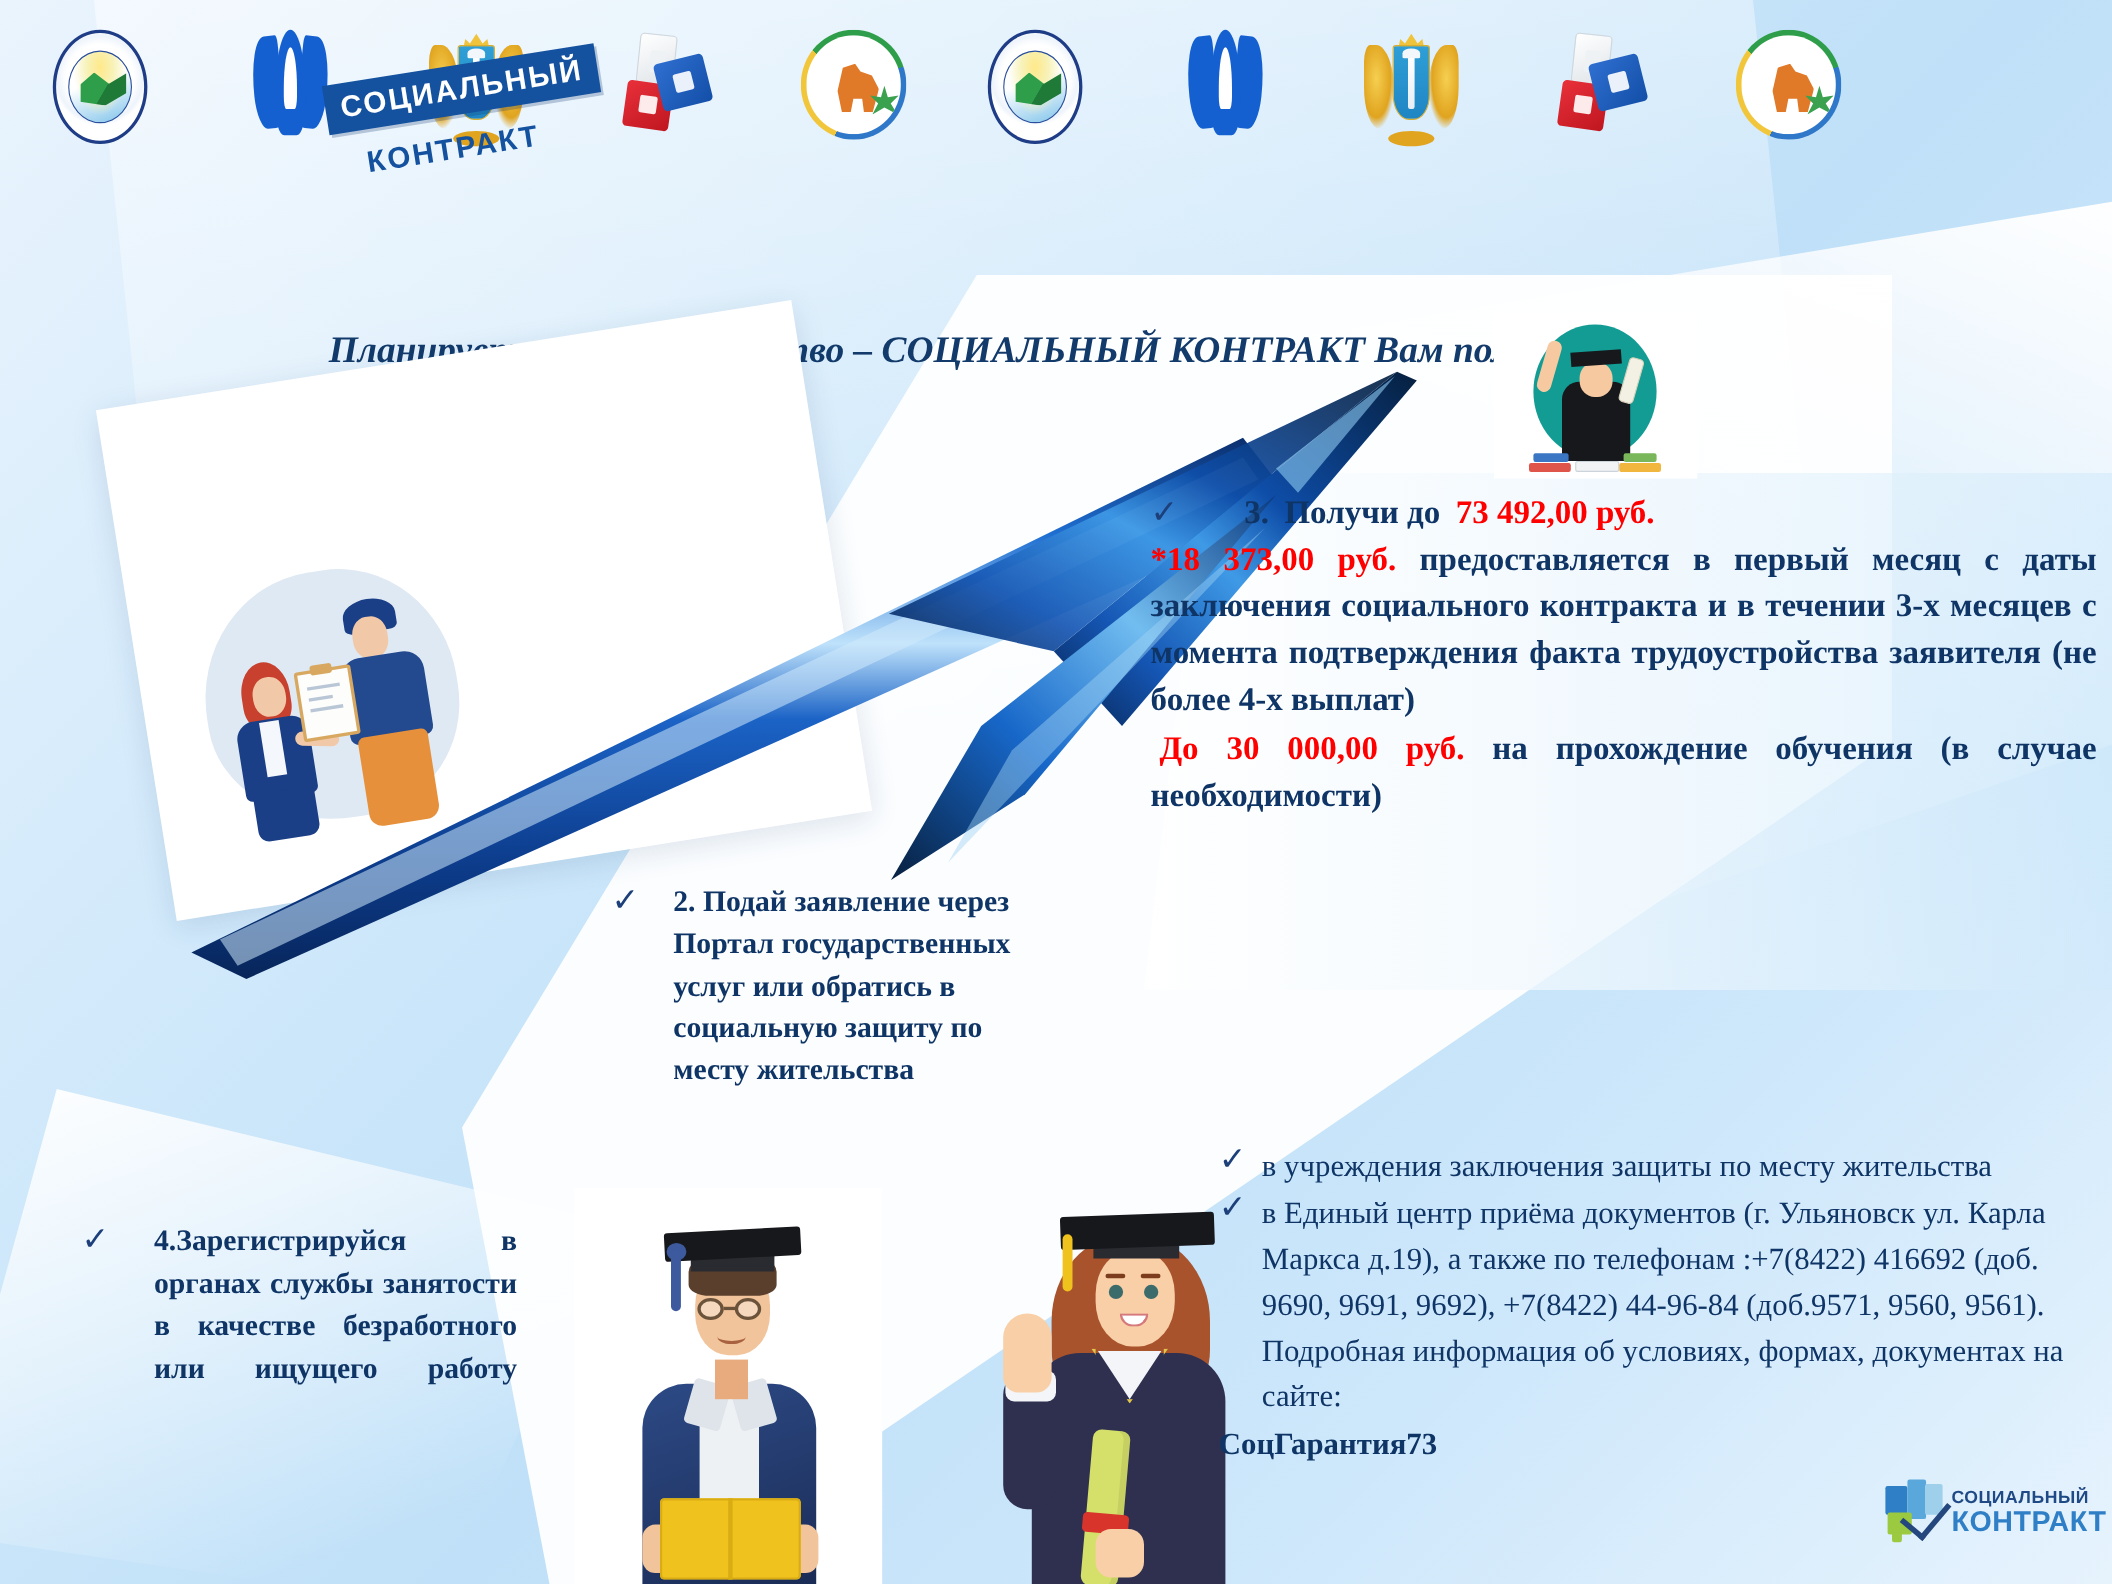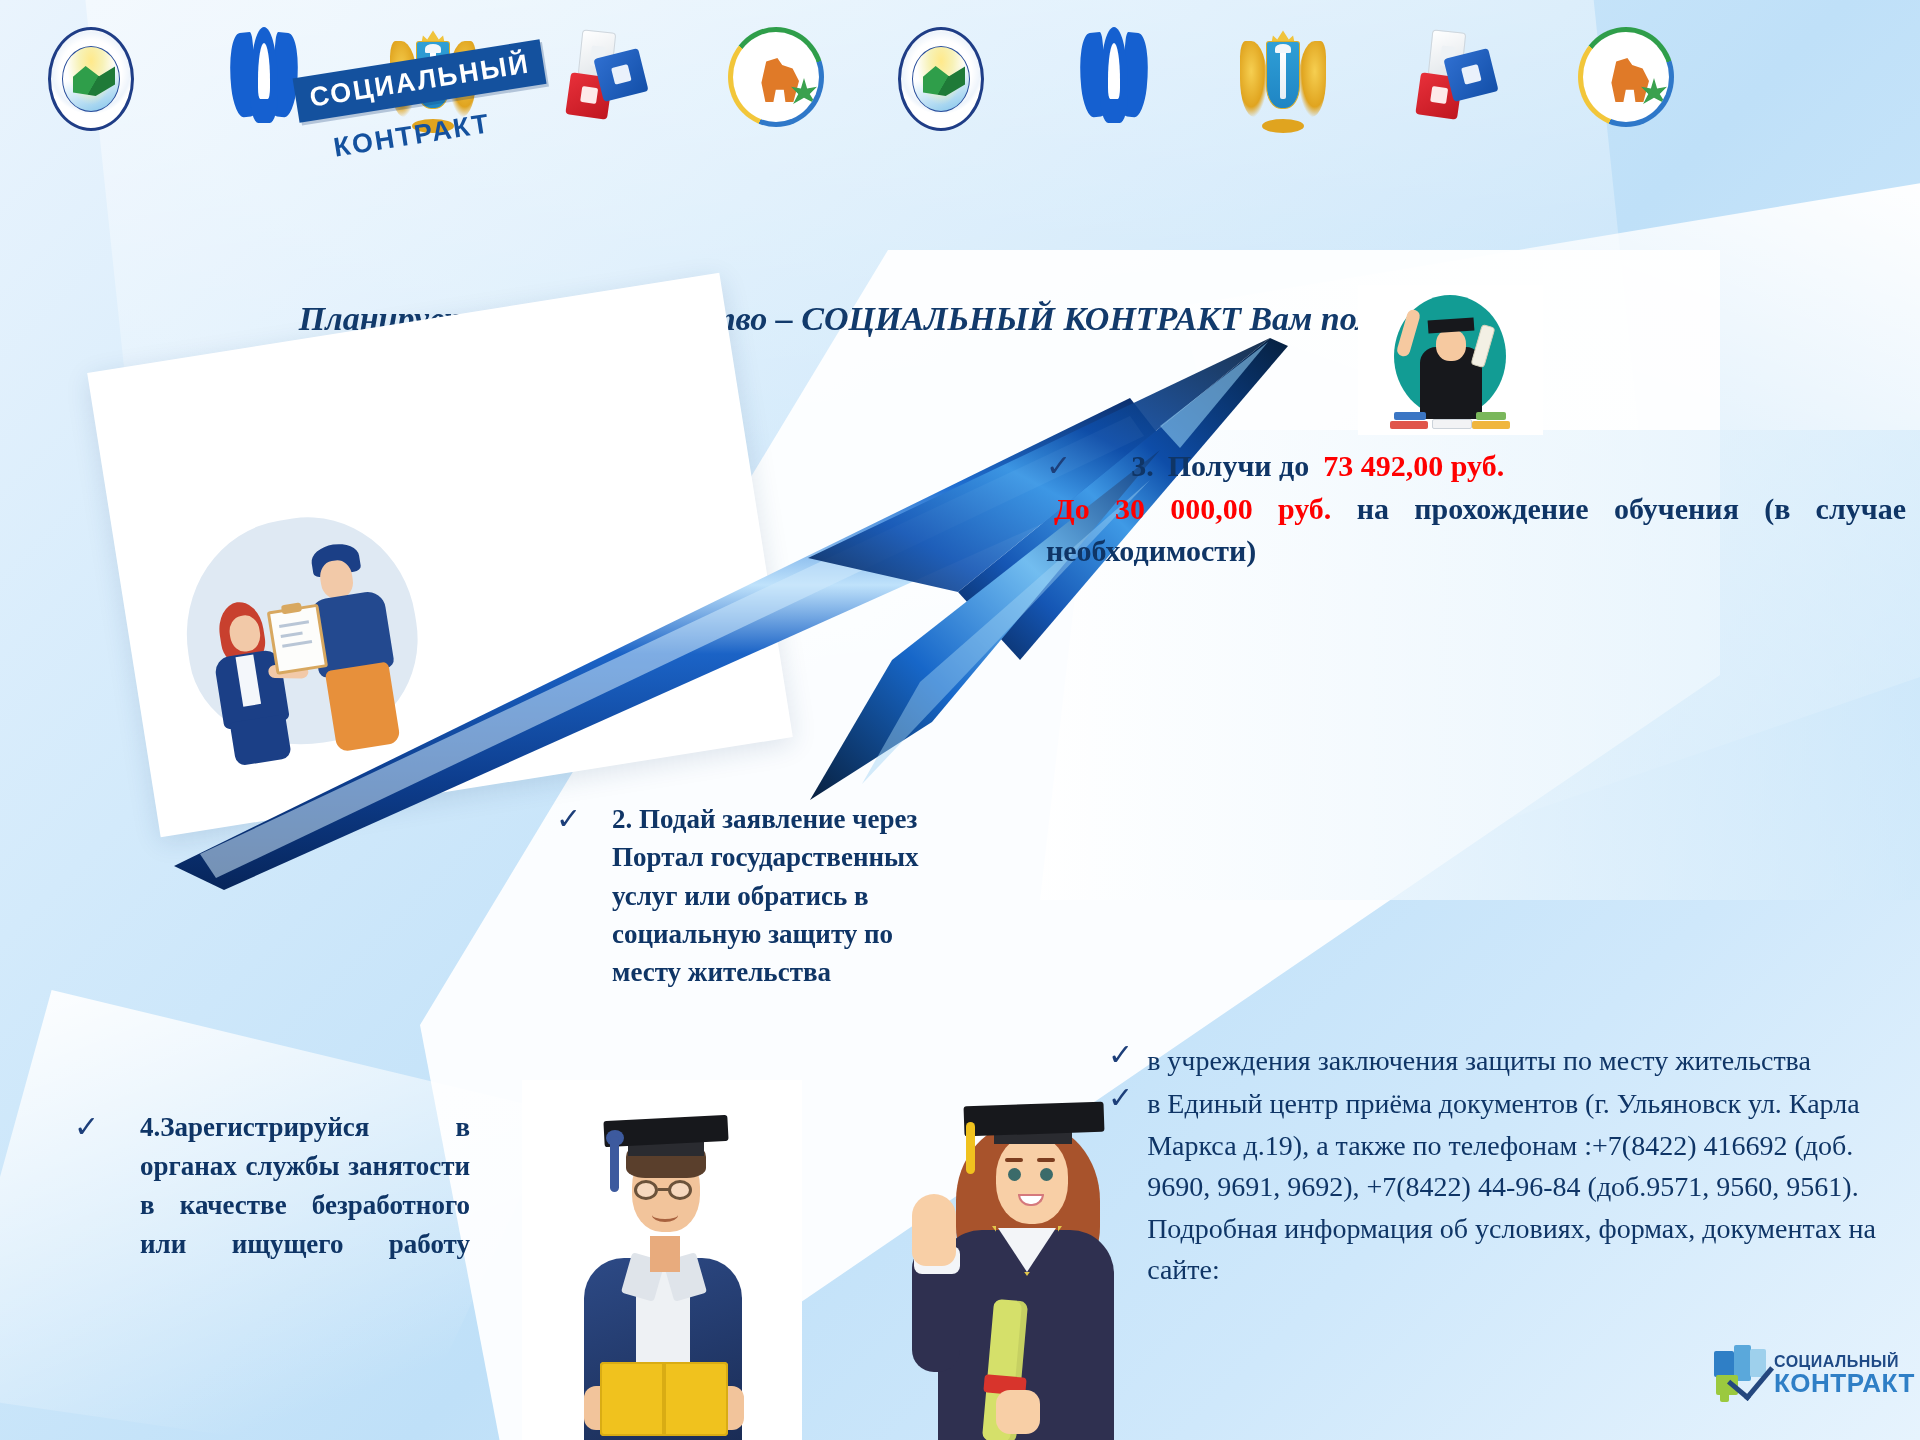--- a/index.html
+++ b/index.html
@@ -676,20 +676,24 @@
       </div>
   </div>
 
   <div id="step3-block">
     <div class="hdr">
       <span class="tick">✓</span>
       <span class="num">3.</span>
       <span>Получи до</span>
       <span class="money-big">73 492,00 руб.</span>
     </div>
+    <p>
+      <span class="money">*18 373,00 руб.</span>
+      <span>предоставляется в первый месяц с даты заключения социального контракта и в течении 3-х месяцев с момента подтверждения факта трудоустройства заявителя (не более 4-х выплат)</span>
+    </p>
     <p class="indent">
       <span class="money">До 30 000,00 руб.</span>
       <span>на прохождение обучения (в случае необходимости)</span>
     </p>
   </div>
 
   <div id="step2-block">
     <span class="tick">✓</span>
     <span>2. Подай заявление через Портал государственных услуг или обратись в социальную защиту по месту жительства</span>
   </div>
@@ -746,20 +750,21 @@
 
   <div id="consult-block">
     <div class="c-item">
       <span class="tick">✓</span>
       <span class="body">в учреждения заключения защиты по месту жительства</span>
     </div>
     <div class="c-item">
       <span class="tick">✓</span>
       <span class="body">в Единый центр приёма документов (г. Ульяновск ул. Карла Маркса д.19), а также по телефонам :+7(8422) 416692 (доб. 9690, 9691, 9692), +7(8422) 44-96-84 (доб.9571, 9560, 9561).  Подробная информация об условиях, формах, документах на сайте:</span>
     </div>
+    <div class="site">СоцГарантия73</div>
   </div>
 
   <div id="sk-logo">
     <div class="mark">
       <div class="b1"></div>
         <div class="b2"></div>
         <div class="b3"></div>
       <div class="b4"></div>
         <div class="b5"></div>
         <div class="check"></div>

